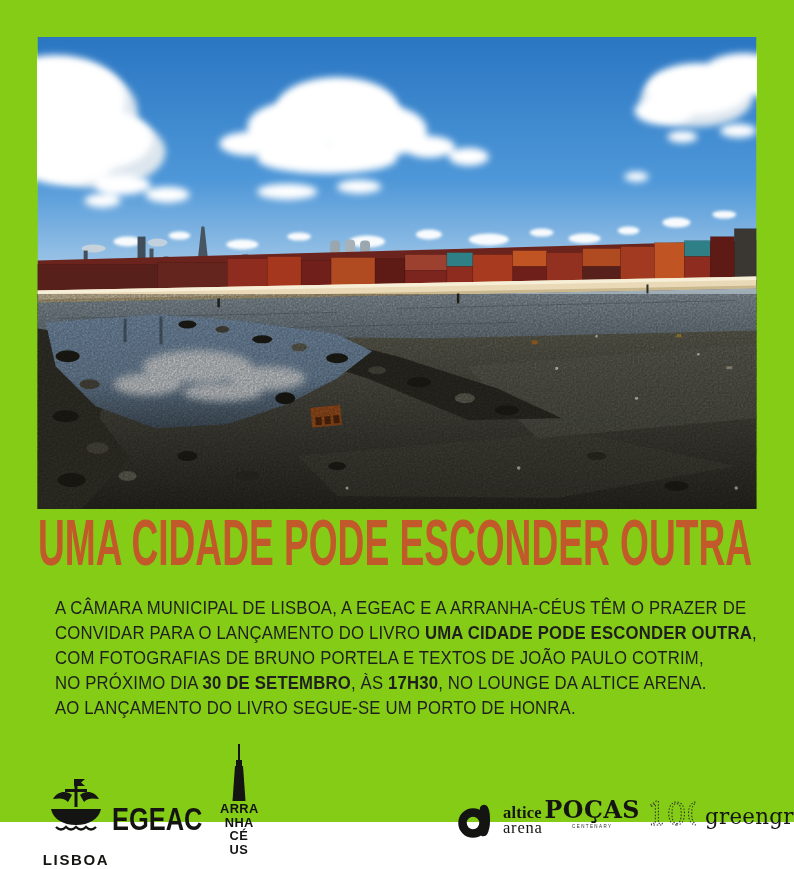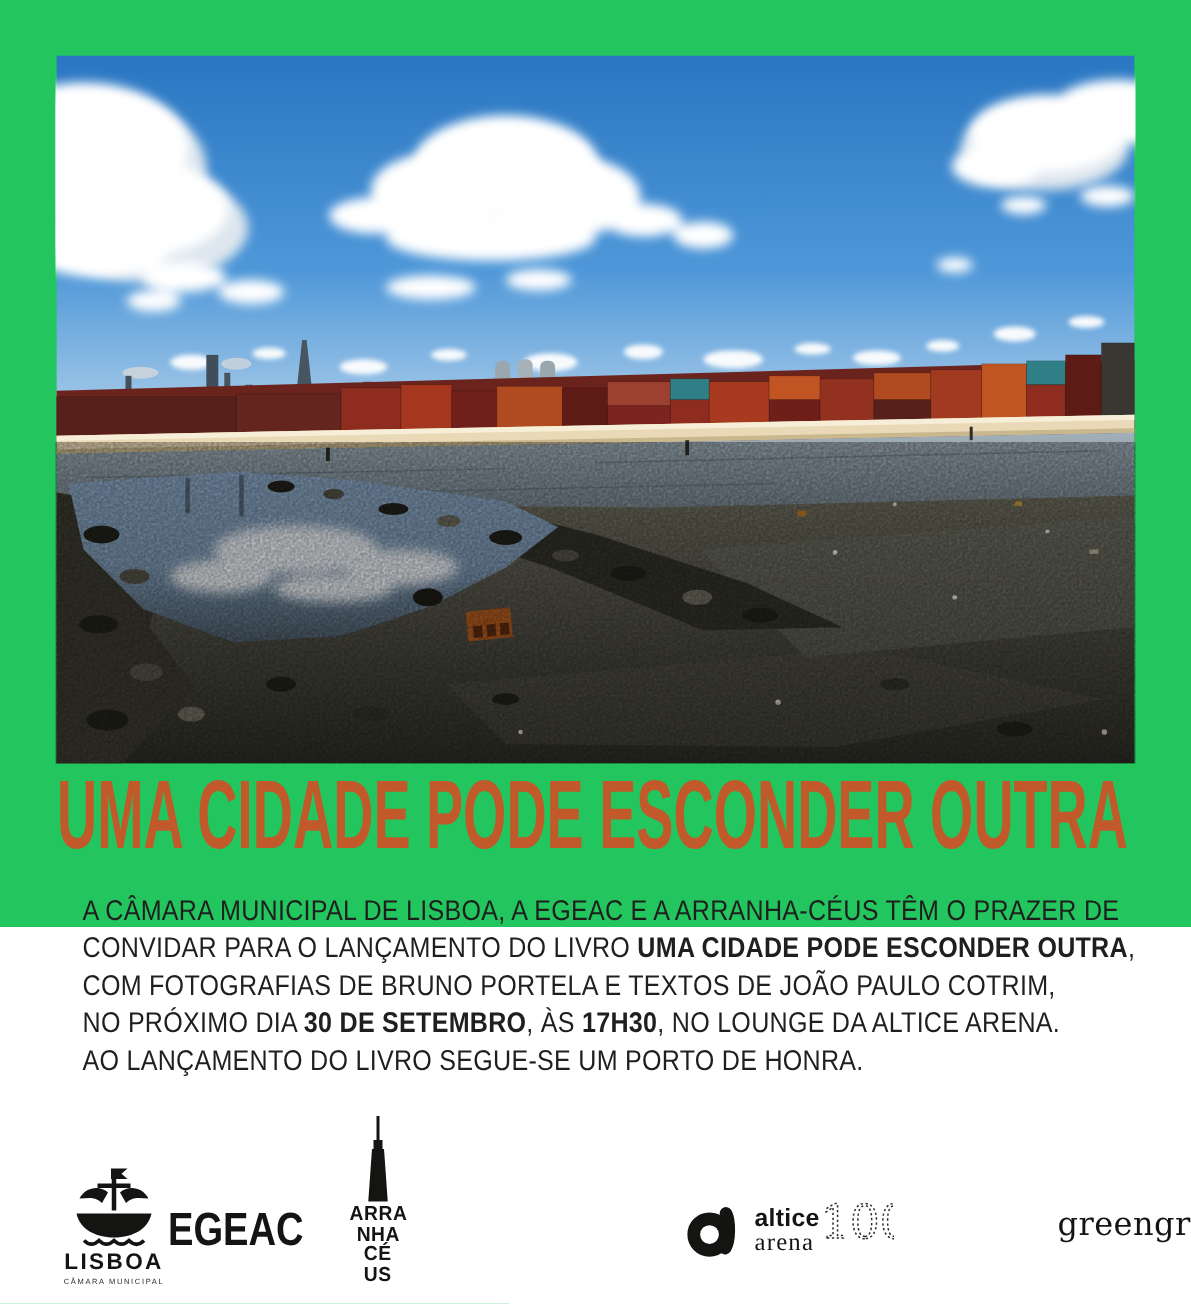--- a/index.html
+++ b/index.html
@@ -1,45 +1,45 @@
 <!DOCTYPE html>
 <html><head>
 <meta charset="utf-8">
 <style>
   * { margin: 0; padding: 0; box-sizing: border-box; }
   html, body { background: #ffffff; }
   body { width: 794px; height: 869px; overflow: hidden;
          font-family: "Liberation Sans", sans-serif; }
-  .page { position: relative; width: 794px; height: 618px; background: #22c55e; }
+  .page { position: relative; width: 794px; height: 822px; background: #84cc16; }
 
   .photo { position: absolute; left: 37px; top: 37px; width: 720px; height: 472px; }
   .photo svg { display: block; }
 
   .title-wrap { position: absolute; left: 37px; top: 513px; width: 720px; height: 64px; }
 
   .body-text { position: absolute; left: 55px; top: 595px; width: 740px; color: #1f1f1d; }
   .body-text .line { white-space: nowrap; font-size: 19px; line-height: 25px; height: 25px;
                      transform: scaleX(0.88); transform-origin: 0 50%; letter-spacing: 0.2px; }
   .body-text b { font-weight: bold; }
 
   .logo { position: absolute; color: #141412; }
   .logo-lisboa { left: 36px; top: 777px; width: 80px; display: flex; flex-direction: column; align-items: center; }
-  .logo-lisboa .name { font-weight: bold; font-size: 15px; letter-spacing: 1.6px; margin-top: 0; }
+  .logo-lisboa .name { font-weight: bold; font-size: 15px; letter-spacing: 1.6px; margin-top: 18px; }
   .logo-lisboa .sub { font-size: 5px; letter-spacing: 1.1px; margin-top: 2px; color: #2b2b2b; }
 
   .logo-egeac { left: 112px; top: 803px; font-weight: bold; font-size: 31px; line-height: 34px;
                 letter-spacing: 0px; transform: scaleX(0.82); transform-origin: 0 50%; }
 
-  .logo-arranha { left: 217px; top: 744px; width: 70px; display: flex; flex-direction: column; align-items: center; }
+  .logo-arranha { left: 204px; top: 744px; width: 70px; display: flex; flex-direction: column; align-items: center; }
   .logo-arranha .tline { font-weight: bold; font-size: 13.5px; line-height: 13.5px; letter-spacing: 0.4px;
                          transform: scaleX(0.95); }
 
   .logo-altice { left: 456px; top: 801px; display: flex; align-items: center; }
   .logo-altice .txt { margin-left: 7px; line-height: 15px; font-size: 16.5px; }
-  .logo-altice .txt .l1 { font-weight: bold; letter-spacing: 0.2px; }
+  .logo-altice .txt .l1 { font-weight: bold; letter-spacing: 0.2px; font-family: Liberation Serif, serif; }
   .logo-altice .txt .l2 { font-weight: normal; letter-spacing: 0.8px; font-family: Liberation Serif, serif; }
 
   .logo-pocas { left: 542px; top: 797px; display: flex; align-items: flex-start; }
   .logo-pocas .stack { display: flex; flex-direction: column; align-items: center; }
   .logo-pocas .name { font-family: "DejaVu Serif", serif; font-weight: bold; font-size: 25px;
                       line-height: 26px; letter-spacing: 0.5px; transform: scaleX(0.95); }
   .logo-pocas .sub { font-size: 4.5px; letter-spacing: 1.4px; margin-top: 1px; color: #2b2b2b; }
 
   .logo-greengrape { left: 657px; top: 804px; display: flex; flex-direction: column; align-items: flex-end; margin-left: 46px; }
   .logo-greengrape .name { font-family: "DejaVu Serif", serif; font-size: 22px; letter-spacing: 0.3px;
@@ -306,20 +306,24 @@
       <circle cx="17" cy="22" r="10.5" fill="none" stroke="#141412" stroke-width="8.5"></circle>
       <path d="M28,8 C30.5,13 30.5,26 27.5,31" fill="none" stroke="#141412" stroke-width="8.5" stroke-linecap="round"></path>
     </svg>
     <div class="txt">
       <div class="l1">altice</div>
       <div class="l2">arena</div>
     </div>
   </div>
 
   <div class="logo logo-pocas">
+    <div class="stack">
+      <div class="name">POÇAS</div>
+      <div class="sub">CENTENARY</div>
+    </div>
     <svg width="50" height="36" viewBox="0 0 50 36" style="margin-left:4px;">
       <text x="1" y="28" font-family="DejaVu Serif, serif" font-size="31" fill="none" stroke="#2b2b2b" stroke-width="1" stroke-dasharray="1.5,1.7">100</text>
     </svg>
   </div>
 
   <div class="logo logo-greengrape">
     <div class="name">greengrape</div>
     <svg class="grape" width="12" height="12" viewBox="0 0 12 12" fill="#141412">
       <rect x="5.4" y="0" width="1.2" height="3"></rect>
       <circle cx="3.5" cy="4.5" r="1.6"></circle>

